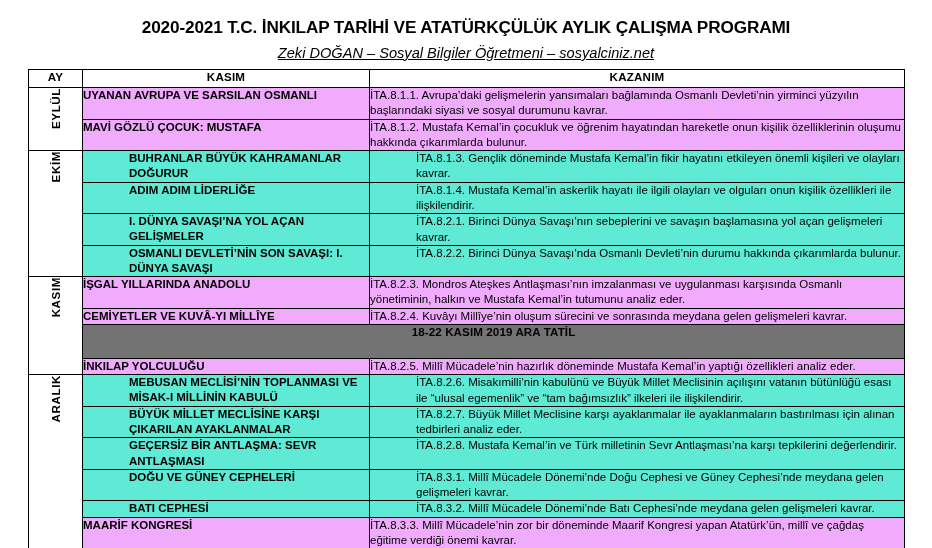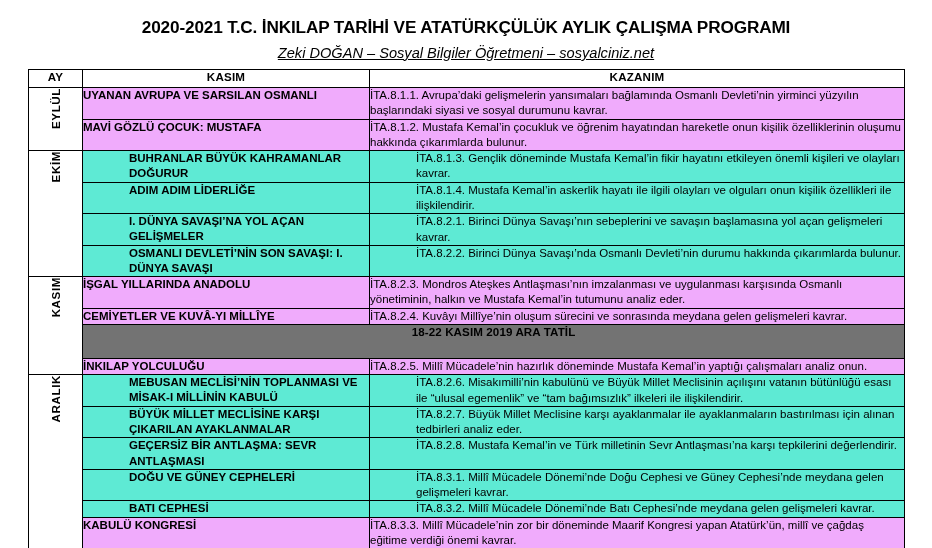--- a/index.html
+++ b/index.html
@@ -196,21 +196,21 @@
           </tr>
           <tr class="hl">
             <td class="konu-cell">CEMİYETLER VE KUVÂ-YI MİLLÎYE</td>
             <td class="kaz-cell">İTA.8.2.4. Kuvâyı Millîye’nin oluşum sürecini ve sonrasında meydana gelen gelişmeleri kavrar.</td>
           </tr>
           <tr class="plain">
             <td class="holiday-cell" colspan="2">18-22 KASIM 2019 ARA TATİL</td>
           </tr>
           <tr class="hl">
             <td class="konu-cell">İNKILAP YOLCULUĞU</td>
-            <td class="kaz-cell">İTA.8.2.5. Millî Mücadele’nin hazırlık döneminde Mustafa Kemal’in yaptığı çalışmaları analiz onun.</td>
+            <td class="kaz-cell">İTA.8.2.5. Millî Mücadele’nin hazırlık döneminde Mustafa Kemal’in yaptığı özellikleri analiz eder.</td>
           </tr>
           <tr class="plain">
             <td class="ay-cell" rowspan="6">
               <span class="ay-rot">ARALIK</span>
             </td>
             <td class="konu-cell">MEBUSAN MECLİSİ’NİN TOPLANMASI VE MİSAK-I MİLLİNİN KABULÜ</td>
             <td class="kaz-cell">İTA.8.2.6. Misakımilli’nin kabulünü ve Büyük Millet Meclisinin açılışını vatanın bütünlüğü esası ile “ulusal egemenlik” ve “tam bağımsızlık” ilkeleri ile ilişkilendirir.</td>
           </tr>
           <tr class="plain">
             <td class="konu-cell">BÜYÜK MİLLET MECLİSİNE KARŞI ÇIKARILAN AYAKLANMALAR</td>
@@ -222,20 +222,20 @@
           </tr>
           <tr class="plain">
             <td class="konu-cell">DOĞU VE GÜNEY CEPHELERİ</td>
             <td class="kaz-cell">İTA.8.3.1. Millî Mücadele Dönemi’nde Doğu Cephesi ve Güney Cephesi’nde meydana gelen gelişmeleri kavrar.</td>
           </tr>
           <tr class="plain">
             <td class="konu-cell">BATI CEPHESİ</td>
             <td class="kaz-cell">İTA.8.3.2. Millî Mücadele Dönemi’nde Batı Cephesi’nde meydana gelen gelişmeleri kavrar.</td>
           </tr>
           <tr class="hl">
-            <td class="konu-cell">KABULÜ KONGRESİ</td>
+            <td class="konu-cell">MAARİF KONGRESİ</td>
             <td class="kaz-cell">İTA.8.3.3. Millî Mücadele’nin zor bir döneminde Maarif Kongresi yapan Atatürk’ün, millî ve çağdaş eğitime verdiği önemi kavrar.</td>
           </tr>
         </tbody>
     </table>
   </div>
 
 </div>
 
 </body></html>

